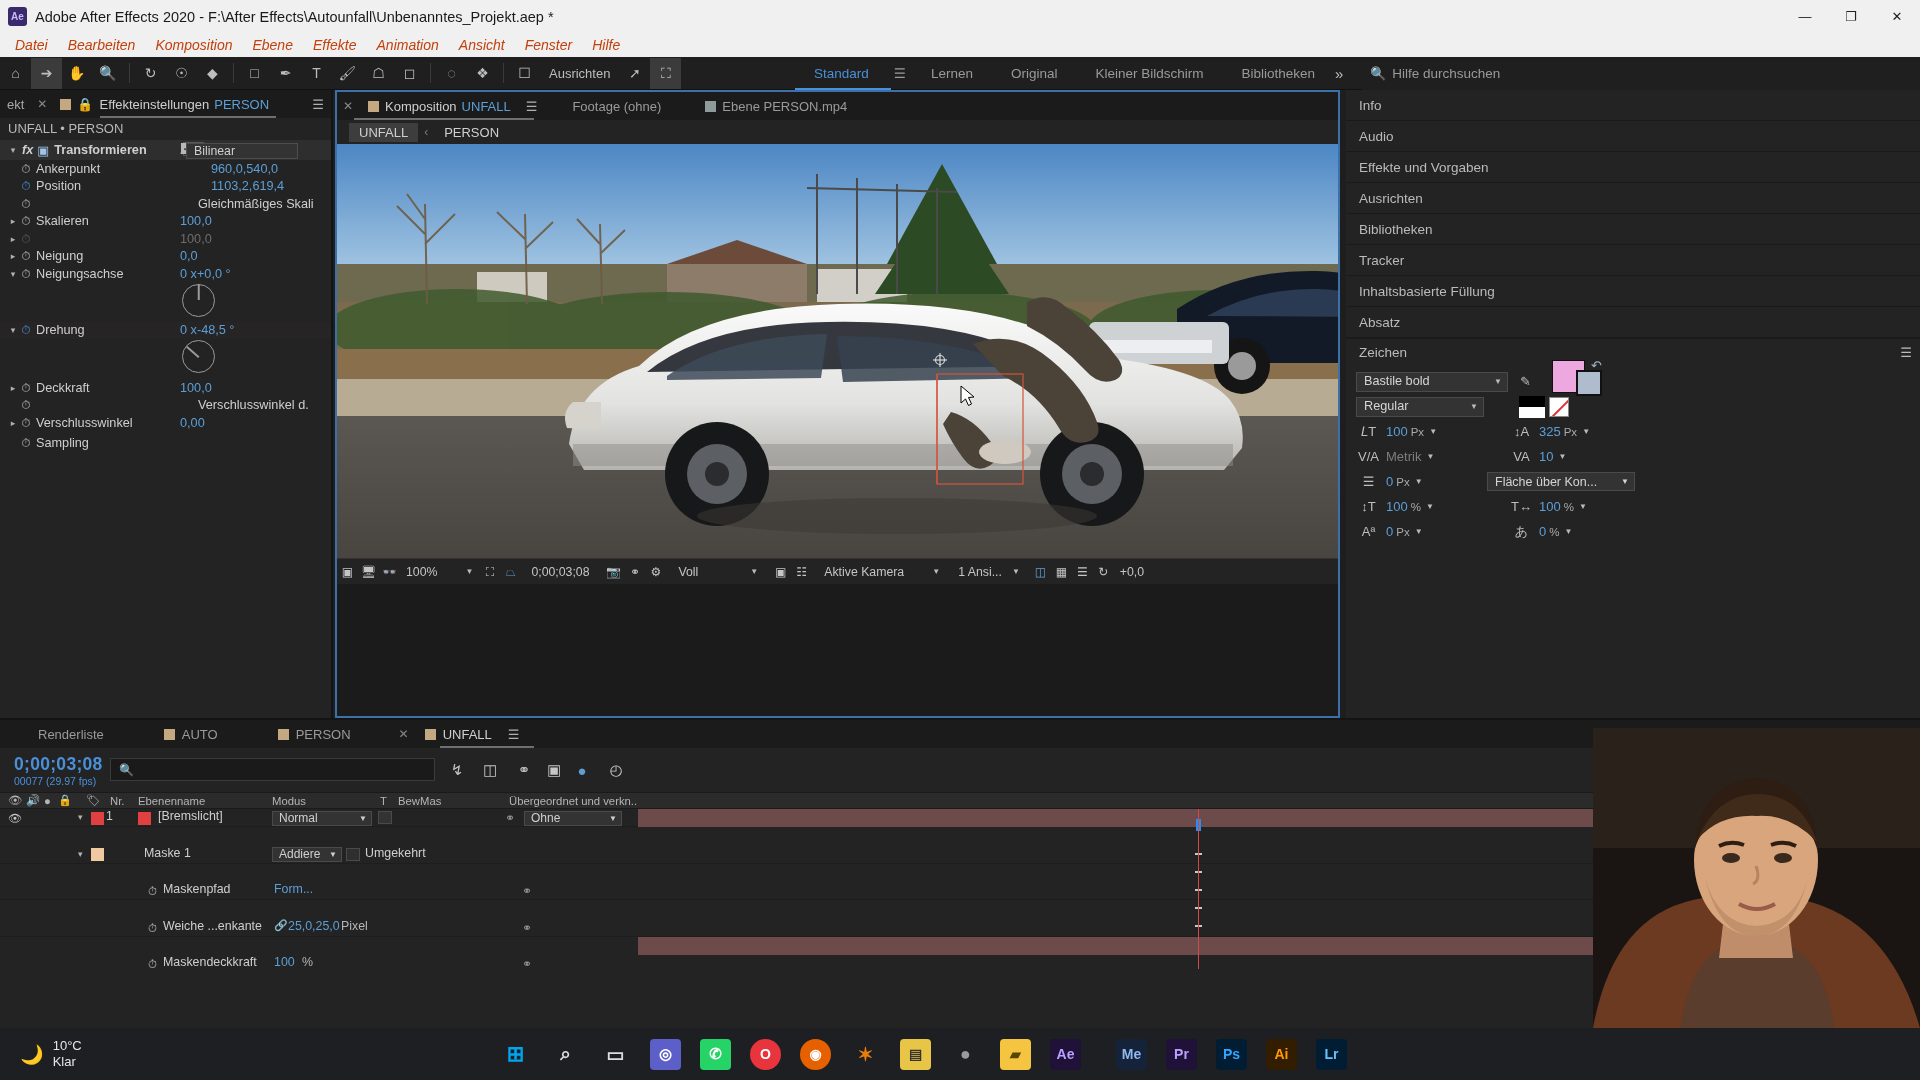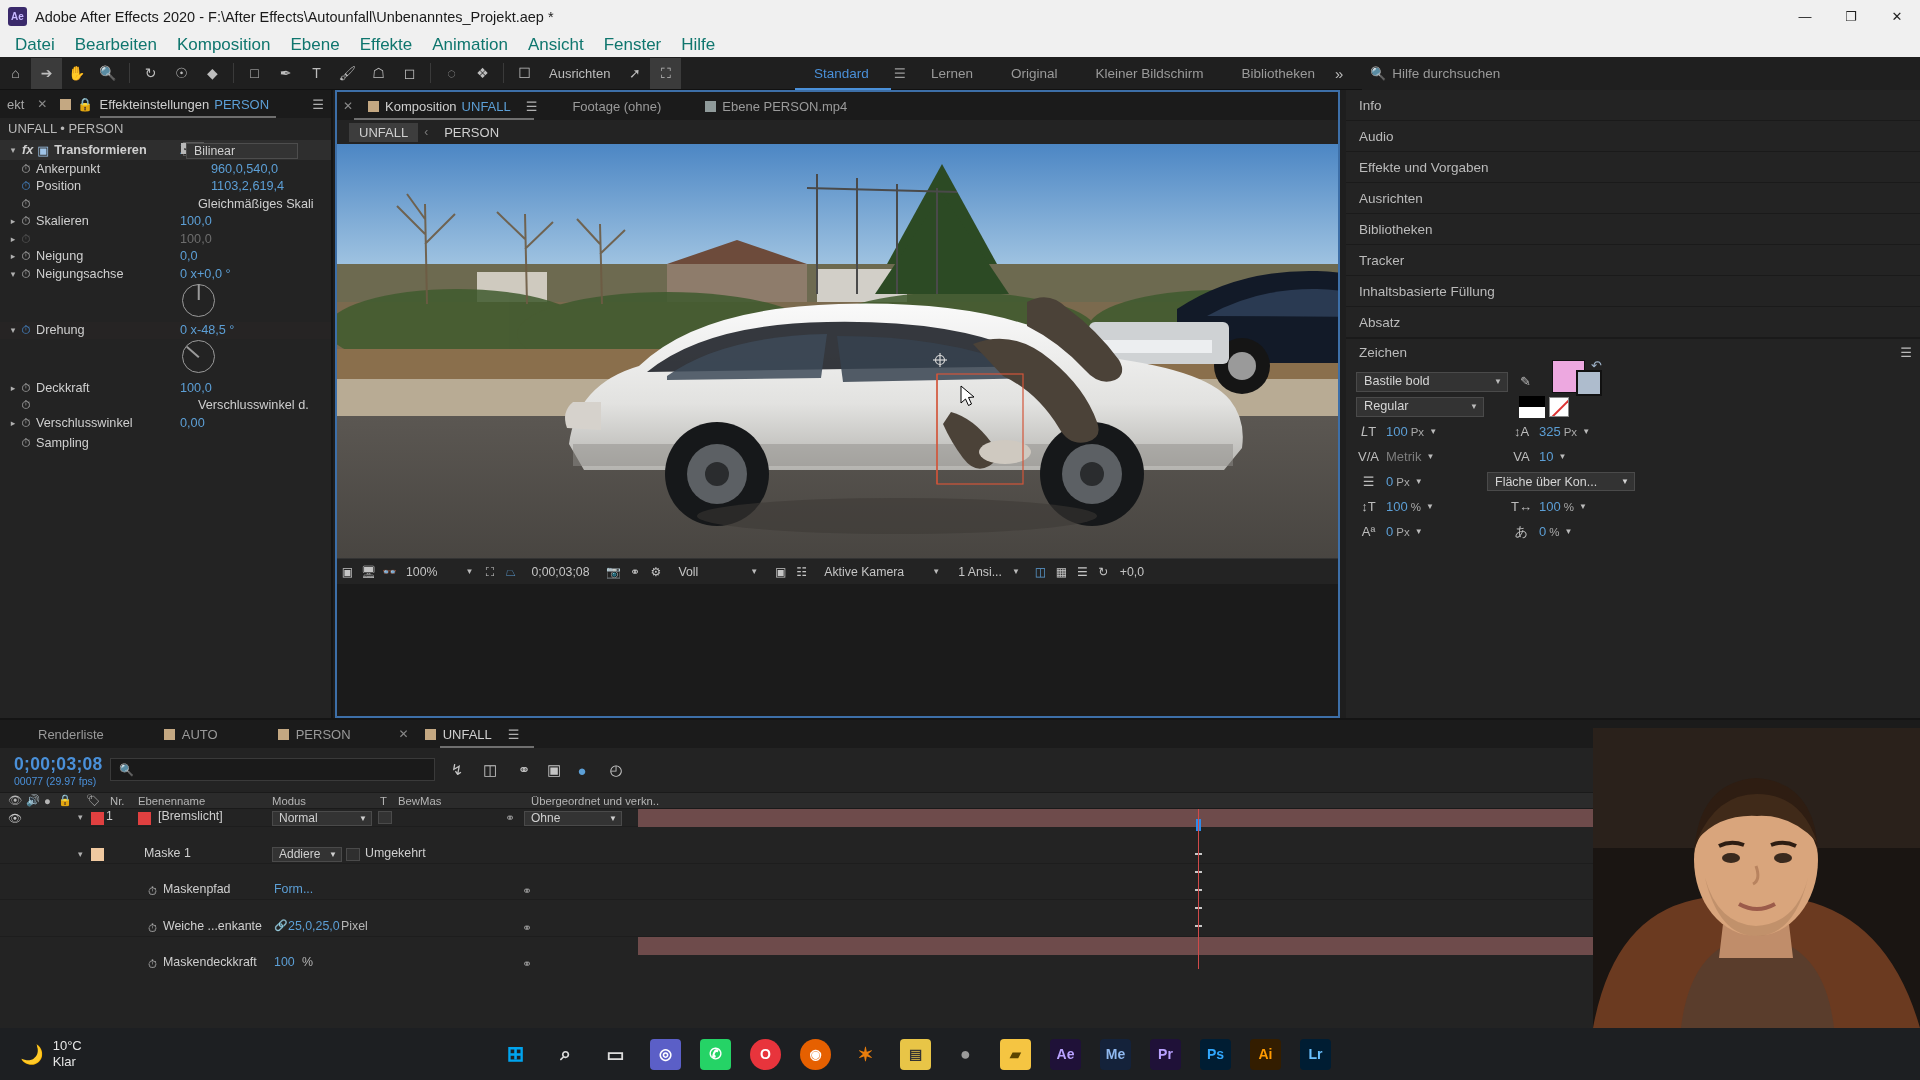--- a/index.html
+++ b/index.html
@@ -14,21 +14,21 @@
     border-radius:3px; color:#c7b8ff; font-size:10px; font-weight:bold;
     display:flex; align-items:center; justify-content:center; }
   .title-text { margin-left:8px; color:#1a1a1a; font-size:14.5px; }
   .win-btns { margin-left:auto; display:flex; height:33px; }
   .win-btn { width:46px; height:33px; display:flex; align-items:center;
     justify-content:center; color:#222; font-size:13px; }
 
   
   .menubar { position:absolute; left:0; top:33px; width:1920px; height:24px;
     background:#f0f0f0; display:flex; align-items:center; padding-left:5px; }
-  .menu-item { color:#0f766e; font-size:17px; padding:2px 10px; }
+  .menu-item { color:#c2410c; font-size:14px; padding:2px 10px;font-style:italic; }
 
   
   .toolbar { position:absolute; left:0; top:57px; width:1920px; height:33px;
     background:#1f1f1f; display:flex; align-items:center;
     border-bottom:1px solid #111; }
   .tool { width:31px; height:31px; display:flex; align-items:center;
     justify-content:center; color:#bdbdbd; font-size:14px; }
   .tool.active { background:#3b3b3b; }
   .tb-sep { width:1px; height:20px; background:#3a3a3a; margin:0 5px; }
   .tb-label { font-size:13px; color:#bdbdbd; padding:0 9px; }
@@ -725,21 +725,21 @@
       <span style="position:absolute;left:8px;">👁</span>
       <span style="position:absolute;left:26px;">🔊</span>
       <span style="position:absolute;left:44px;">●</span>
       <span style="position:absolute;left:58px;">🔒</span>
       <span style="position:absolute;left:86px;">🏷</span>
       <span style="position:absolute;left:110px;">Nr.</span>
       <span style="position:absolute;left:138px;">Ebenenname</span>
       <span style="position:absolute;left:272px;">Modus</span>
       <span style="position:absolute;left:380px;">T</span>
       <span style="position:absolute;left:398px;">BewMas</span>
-      <span style="position:absolute;left:496px;padding-left:35px;">Übergeordnet und verkn..</span>
+      <span style="position:absolute;left:474px;padding-left:35px;">Übergeordnet und verkn..</span>
     </div>
 
     <div class="rows">
 
       <div class="lrow" style="top:0;">
         <span class="eye">👁</span>
         <span style="position:absolute;left:78px;top:3px;font-size:9px;color:#b0b0b0;">▾</span>
         <span class="colorchip" style="left:91px;background:#e04040;"></span>
         <span class="numcol">1</span>
         <span class="colorchip" style="left:138px;background:#e04040;"></span>
@@ -853,21 +853,21 @@
       <div class="tbi" style="color:#dcdcdc;font-size:19px;">▭</div>
       <div class="tbi" style="background:#5b5fc7;font-size:15px;">◎</div>
       <div class="tbi" style="background:#25d366;font-size:15px;">✆</div>
       <div class="tbi" style="background:#e8343c;border-radius:50%;font-size:14px;">O</div>
       <div class="tbi" style="background:#e66000;border-radius:50%;font-size:14px;">◉</div>
       <div class="tbi" style="color:#e87d0d;font-size:19px;">✶</div>
       <div class="tbi" style="background:#e8c547;color:#333;font-size:14px;">▤</div>
       <div class="tbi" style="color:#9a9a9a;font-size:18px;">●</div>
       <div class="tbi" style="background:#f5c542;color:#5a4500;font-size:14px;">▰</div>
       <div class="tbi" style="background:#1f1138;color:#b9a2ff;font-size:14px;">Ae</div>
-      <div class="tbi" style="background:#14223a;color:#8fb8ef;font-size:14px;">Me</div>
+      <div class="tbi" style="background:#14223a;color:#8fb8ef;font-size:14px;margin-left:16px;">Me</div>
       <div class="tbi" style="background:#1f1138;color:#b9a2ff;font-size:14px;">Pr</div>
       <div class="tbi" style="background:#001d33;color:#31a8ff;font-size:14px;">Ps</div>
       <div class="tbi" style="background:#331d00;color:#ff9a00;font-size:14px;">Ai</div>
       <div class="tbi" style="background:#001d33;color:#69c0ff;font-size:14px;">Lr</div>
     </div>
   </div>
 
 </div>
 
 </body></html>

